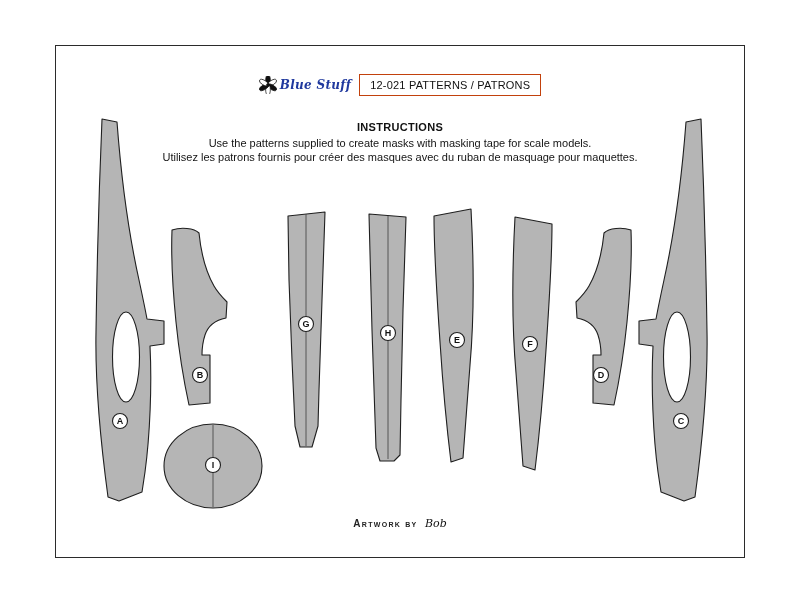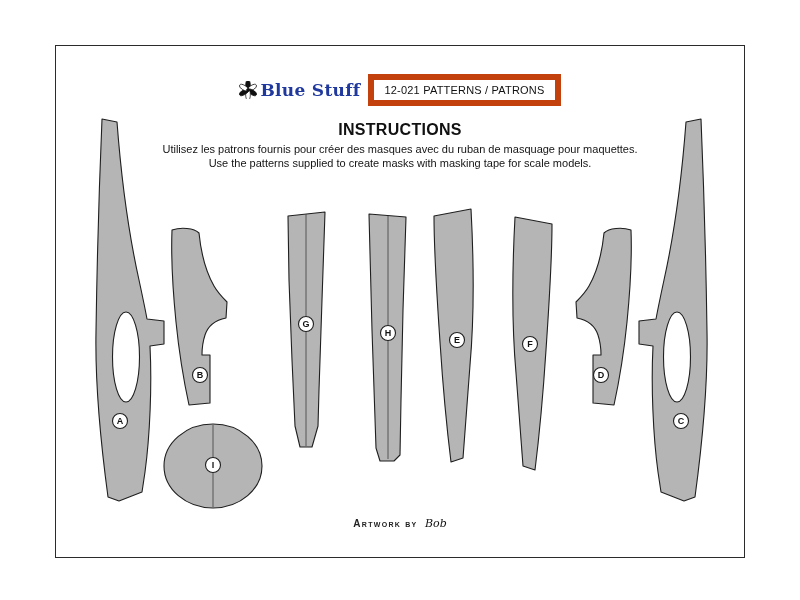--- a/index.html
+++ b/index.html
@@ -10,31 +10,31 @@
   .sheet{
     position:absolute;left:55px;top:45px;width:688px;height:511px;
     border:1px solid #2b2b2b;background:#ffffff;
   }
   .header-row{
     position:absolute;top:74px;left:0;width:800px;
     display:flex;justify-content:center;align-items:center;gap:8px;
   }
   .brand{display:flex;align-items:center;gap:3px;}
   .brand-text{
-    font-family:"DejaVu Serif",serif;font-weight:bold;
-    font-size:17px;color:#20399e;letter-spacing:.3px;white-space:nowrap;
+    font-family:"DejaVu Serif",serif;font-style:italic;font-weight:bold;
+    font-size:12px;color:#20399e;letter-spacing:.3px;white-space:nowrap;
   }
   .title-box{
-    border:6px solid #c2410c;padding:4px 10px;font-size:11px;color:#111;
+    border:1px solid #c2410c;padding:4px 10px;font-size:11px;color:#111;
     letter-spacing:.2px;white-space:nowrap;background:#fff;
   }
   .instructions{
     position:absolute;top:121px;left:0;width:800px;text-align:center;
   }
-  .instructions .heading{font-size:16px;font-weight:bold;letter-spacing:.3px;margin-bottom:3px;}
+  .instructions .heading{font-size:11px;font-weight:bold;letter-spacing:.3px;margin-bottom:3px;}
   .instructions .line{font-size:11px;line-height:14px;color:#141414;}
   .patterns-svg{position:absolute;left:0;top:0;width:800px;height:600px;}
   .shape{fill:#b5b5b5;stroke:#1f1f1f;stroke-width:1.1;stroke-linejoin:round;}
   .hole{fill:#ffffff;stroke:#1f1f1f;stroke-width:1.1;}
   .midline{stroke:#4a4a4a;stroke-width:.9;fill:none;}
   .label-circle{fill:#ffffff;stroke:#1f1f1f;stroke-width:1.1;}
   .label-letter{
     font-family:"Liberation Sans",sans-serif;font-size:9px;font-weight:bold;fill:#111;
     text-anchor:middle;dominant-baseline:central;
   }
@@ -69,22 +69,22 @@
           <circle r="1.6" fill="#101010"></circle>
         </g>
       </svg>
       <span class="brand-text">Blue Stuff</span>
     </div>
     <div class="title-box">12-021 PATTERNS / PATRONS</div>
   </div>
 
   <div class="instructions">
     <div class="heading">INSTRUCTIONS</div>
+    <div class="line">Use the patterns supplied to create masks with masking tape for scale models.</div>
     <div class="line">Utilisez les patrons fournis pour créer des masques avec du ruban de masquage pour maquettes.</div>
-    <div class="line">Use the patterns supplied to create masks with masking tape for scale models.</div>
   </div>
 
   <svg class="patterns-svg" viewBox="0 0 800 600">
 
     <g>
       <path class="shape" d="M 102 119 L 117 122
         C 121 175 129 235 139 280 C 142 294 145 308 147 319
         L 164 321 L 164 344 L 150 346
         C 152 385 150 435 145 472 L 142 492 L 119 501 L 108 497
         C 101 445 95 385 96 332 C 97 262 99 190 102 119 Z"></path>

